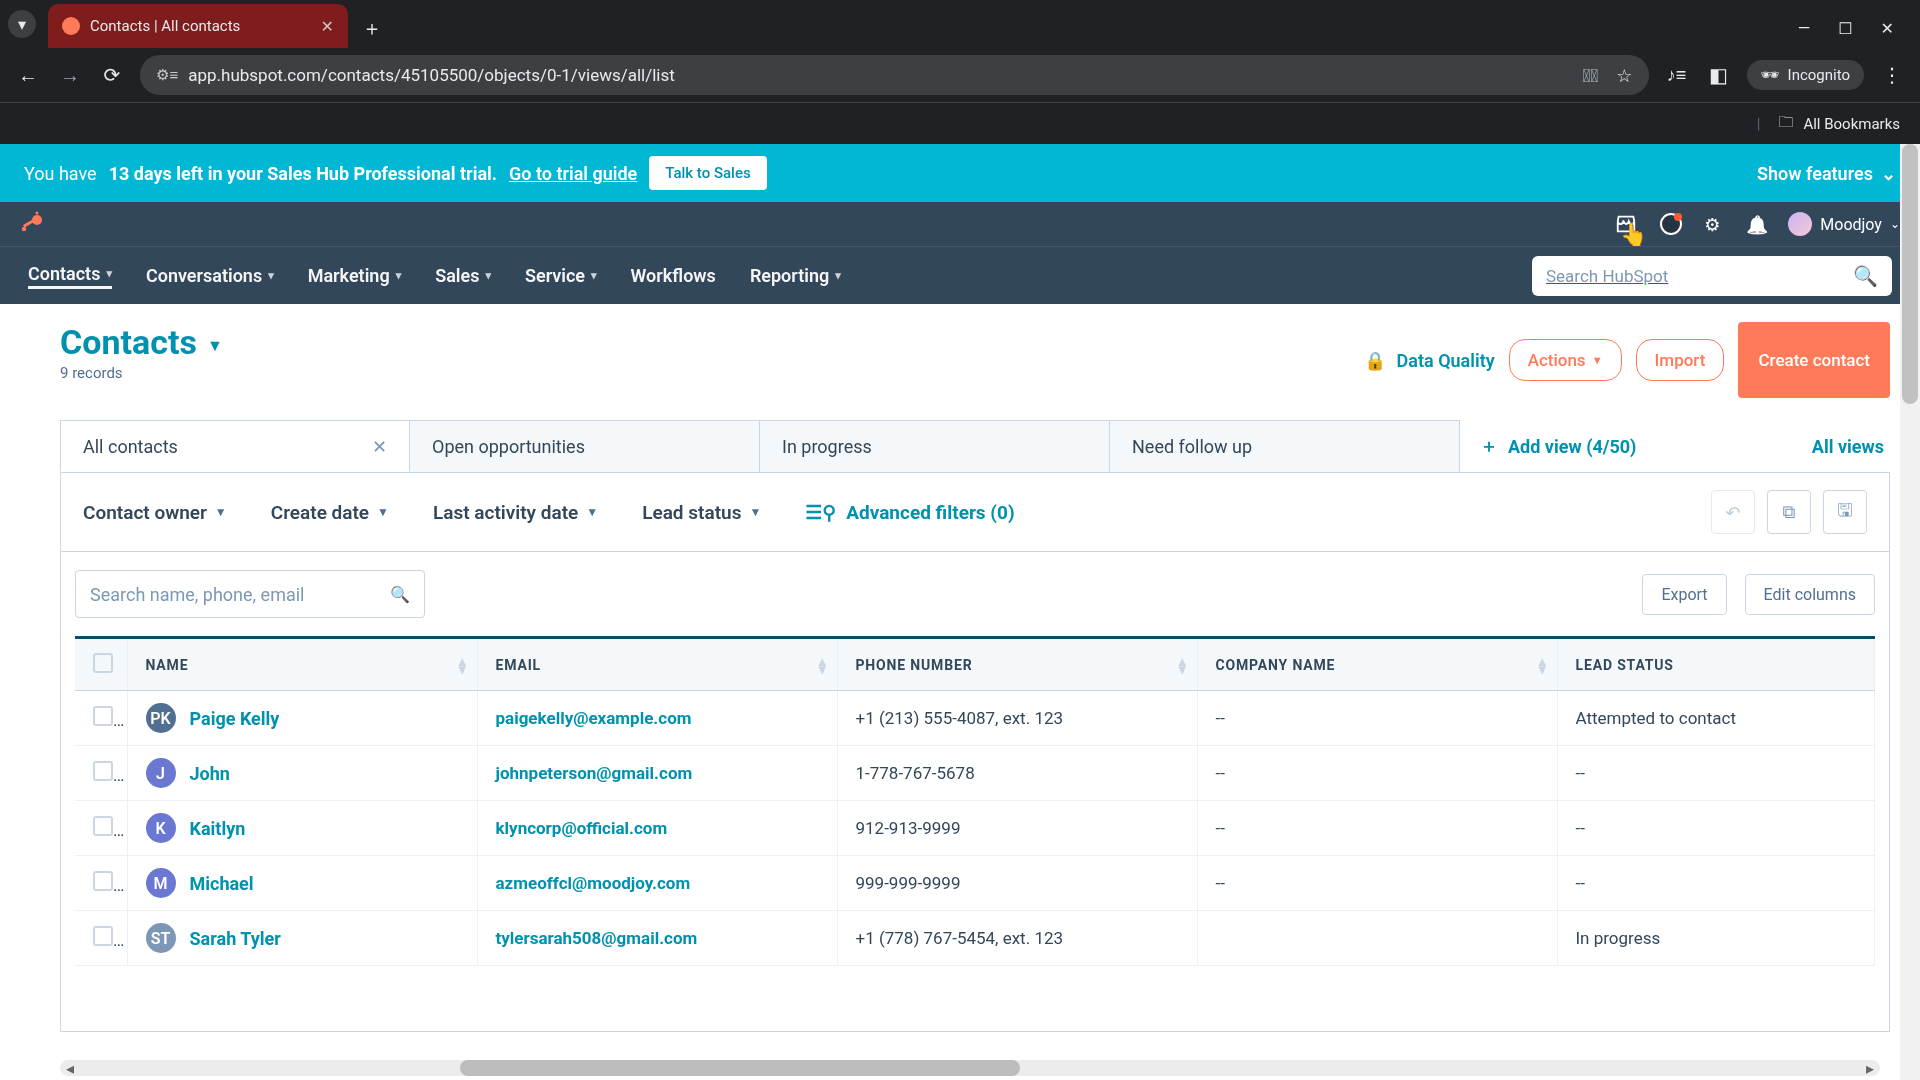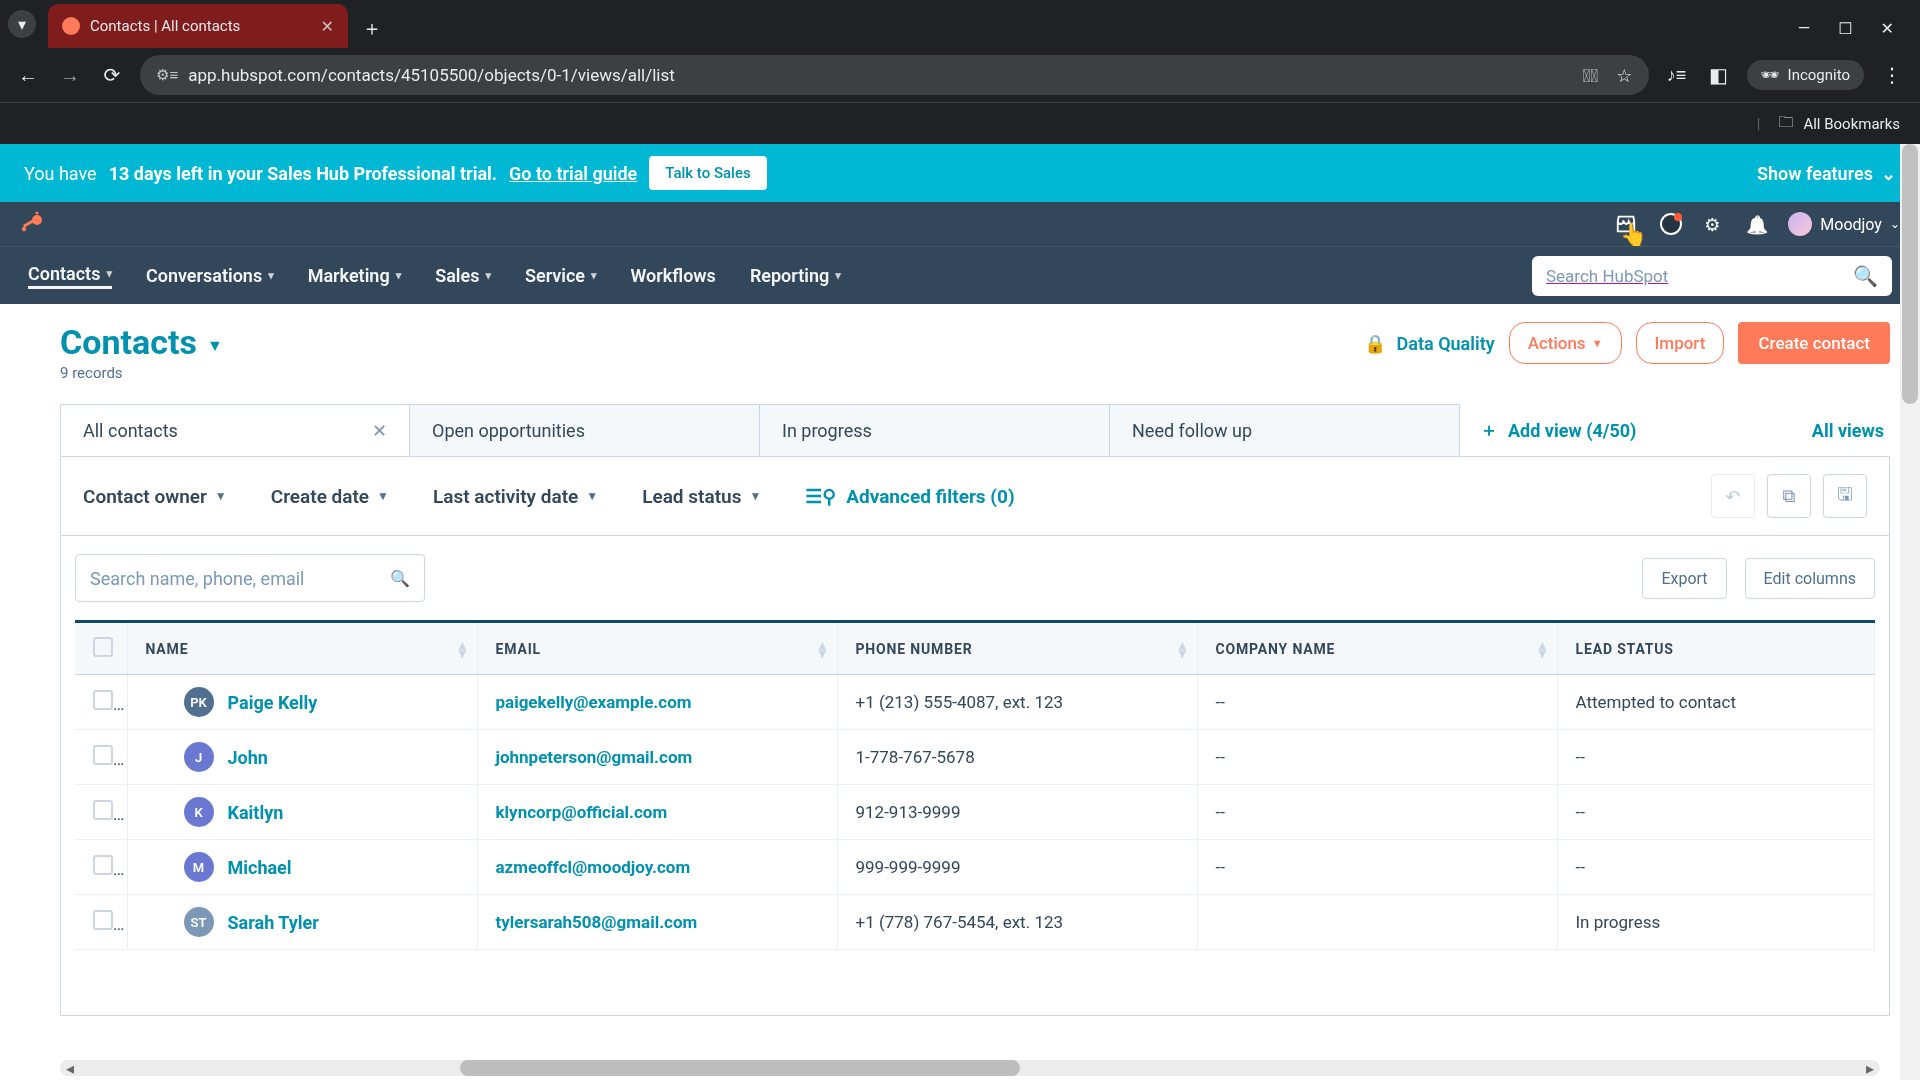--- a/index.html
+++ b/index.html
@@ -55,21 +55,21 @@
 
   .content { padding:18px 30px 0 60px; }
   .title-row { display:flex; align-items:flex-start; }
   .page-title { color:#0091ae; font-size:34px; font-weight:700; display:flex; align-items:center; gap:10px;}
   .page-title .caret { color:#0091ae; font-size:16px; margin-top:6px;}
   .records { color:#516f90; font-size:15px; margin-top:2px;}
   .title-actions { margin-left:auto; display:flex; align-items:center; gap:14px;}
   .dq { color:#0091ae; font-weight:600; font-size:18px; display:flex; align-items:center; gap:10px;}
   .dq .lock{color:#0091ae;}
   .btn-outline { border:1.5px solid #ff7a59; color:#ff7a59; background:#fff; padding:10px 18px; border-radius:16px; font-size:17px; font-weight:500; display:flex; align-items:center; gap:6px;}
-  .btn-primary { background:#ff7a59; color:#fff; border:none; padding:11px 20px; border-radius:4px; font-size:17px; font-weight:500;}
+  .btn-primary { background:#ff7a59; color:#fff; border:none; padding:28px 20px; border-radius:4px; font-size:17px; font-weight:500;}
 
   .views-row { display:flex; margin-top:22px; align-items:center;}
   .view-tab { flex:0 0 350px; height:52px; border:1px solid #cbd6e2; display:flex; align-items:center; padding:0 22px; font-size:18px; color:#33475b; background:#f5f8fa; border-bottom:none;}
   .view-tab:first-child { background:#fff; border-bottom:1px solid #fff;}
   .view-tab + .view-tab { border-left:none;}
   .view-tab .x { margin-left:auto; color:#7c98b6; font-size:18px; font-weight:300;}
   .add-view { margin-left:20px; color:#0091ae; font-weight:700; font-size:18px; display:flex; gap:10px; align-items:center;}
   .all-views { margin-left:auto; color:#0091ae; font-weight:700; font-size:18px; padding-right:6px;}
 
   .filters-row { border:1px solid #cbd6e2; border-top:1px solid #cbd6e2; height:80px; display:flex; align-items:center; gap:44px; padding:0 22px; position:relative;}
@@ -89,21 +89,21 @@
   .ghost-btn{border:1px solid #cbd6e2;background:#fff;color:#516f90;padding:10px 18px;border-radius:4px;font-size:16px;}
 
   table { width:100%; border-collapse:collapse; margin-top:18px; table-layout:fixed;}
   thead th { text-align:left; font-size:14px; letter-spacing:.06em; color:#33475b; font-weight:700; padding:14px 18px; border-top:3px solid #0c4a6e; border-bottom:1px solid #cbd6e2; background:#f5f8fa; position:relative;}
   thead th .sort{position:absolute; right:10px; top:50%; transform:translateY(-50%); color:#cbd6e2; font-size:14px; line-height:8px;}
   thead th, tbody td { border-right:1px solid #eaf0f6;}
   tbody td { padding:12px 18px; font-size:17px; color:#33475b; border-bottom:1px solid #eaf0f6; white-space:nowrap; overflow:hidden; text-overflow:ellipsis;}
   col.cb{width:52px;} col.nm{width:350px;} col.em{width:360px;} col.ph{width:360px;} col.co{width:360px;} col.ls{width:auto;}
   .chk { width:20px;height:20px;border:2px solid #cbd6e2;border-radius:3px;display:inline-block;}
   .name-cell{display:flex;align-items:center;gap:14px;}
-  .avatar{width:30px;height:30px;border-radius:50%;display:flex;align-items:center;justify-content:center;color:#fff;font-size:13px;font-weight:600;margin-left:38px;}
+  .avatar{width:30px;height:30px;border-radius:50%;display:flex;align-items:center;justify-content:center;color:#fff;font-size:16px;font-weight:600;}
   .nm-link, .em-link{color:#0091ae;font-weight:700;}
   .nm-link{font-size:18px;}
 
   .hand-cursor { position:absolute; pointer-events:none; font-size:22px; color:#000;}
 
   .page-scroll { position:absolute; right:0; top:0; bottom:0; width:20px; background:#f1f1f1;}
   .page-scroll .thumb{position:absolute; left:2px; right:2px; top:0; height:260px; background:#c1c1c1; border-radius:8px;}
   .bottom-scroll{position:absolute;left:60px;right:40px;bottom:4px;height:16px;background:#ececec;border-radius:8px;display:flex;align-items:center;}
   .bottom-scroll .t{height:100%;background:#bdbdbd;border-radius:8px;}
 </style>

